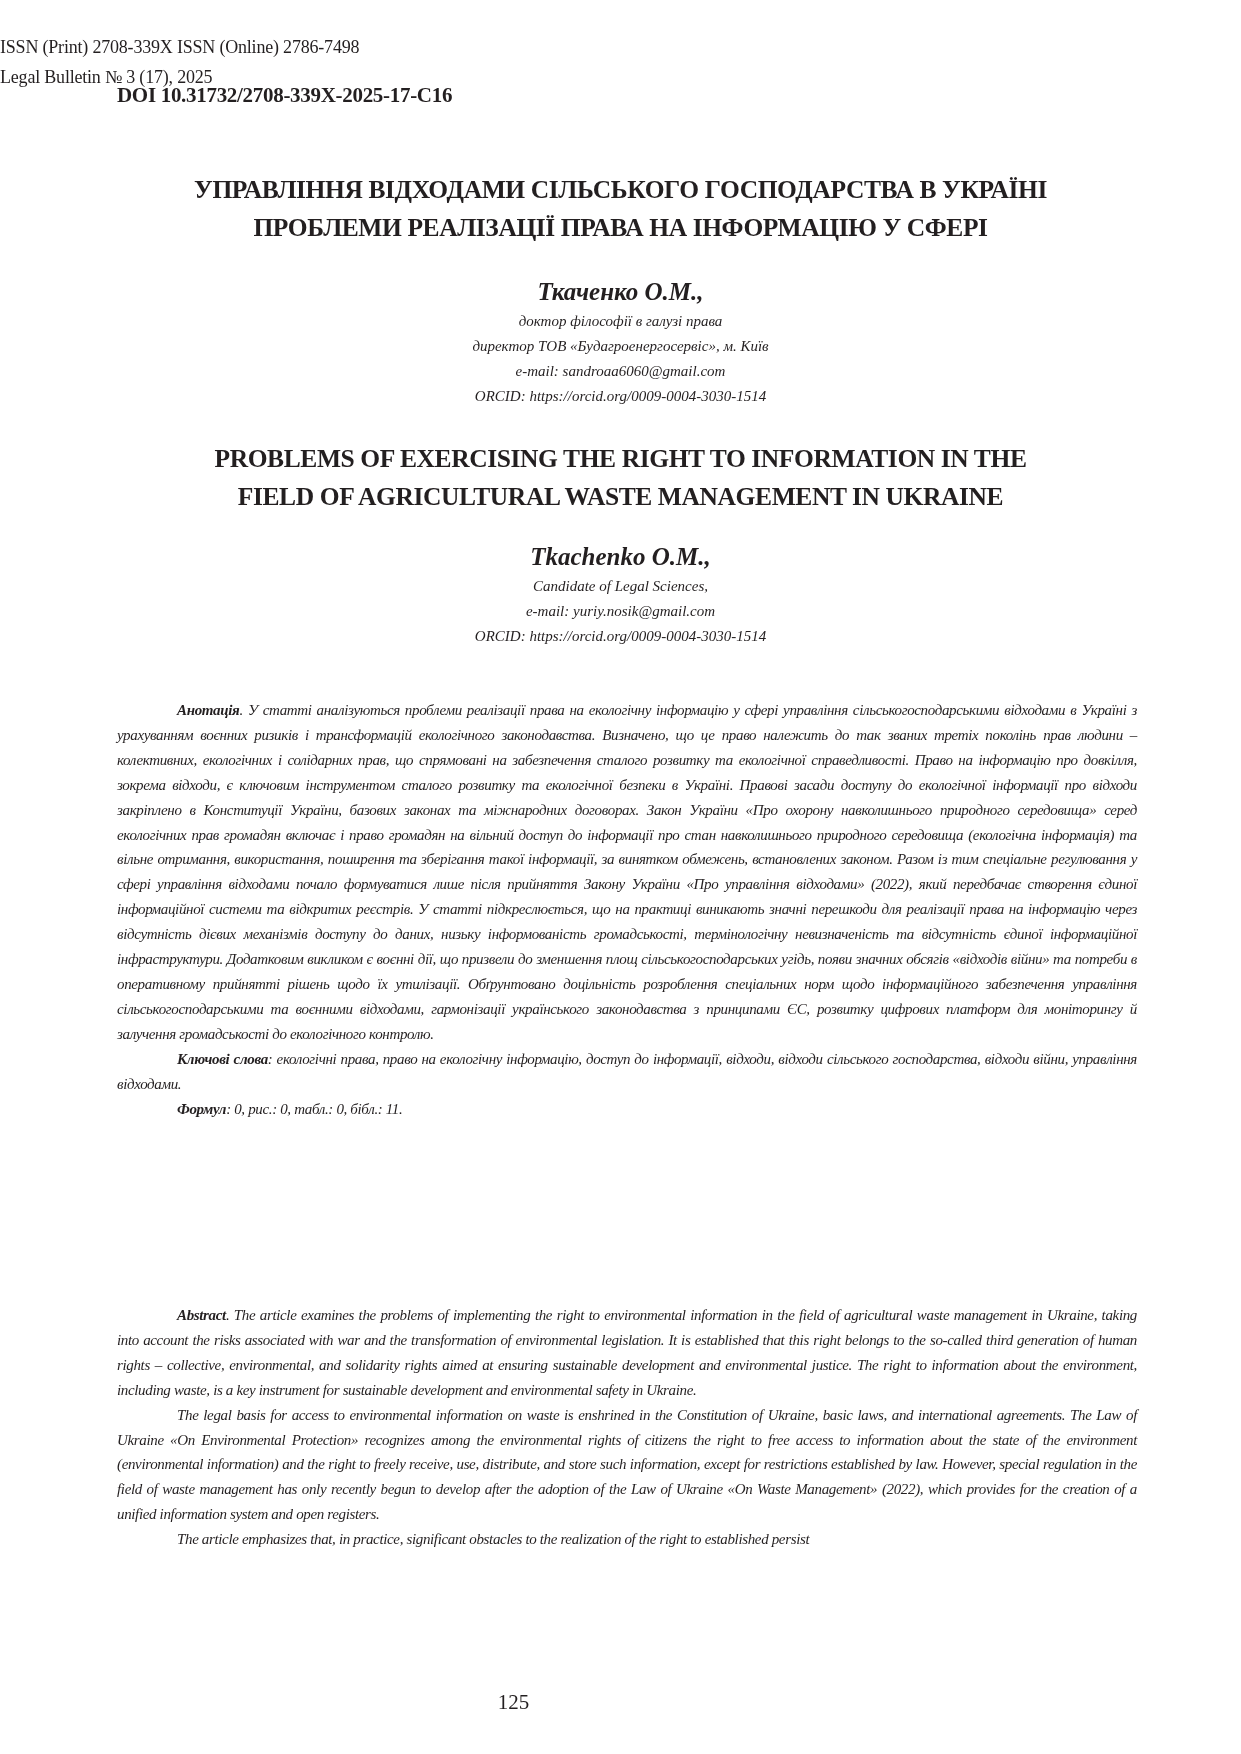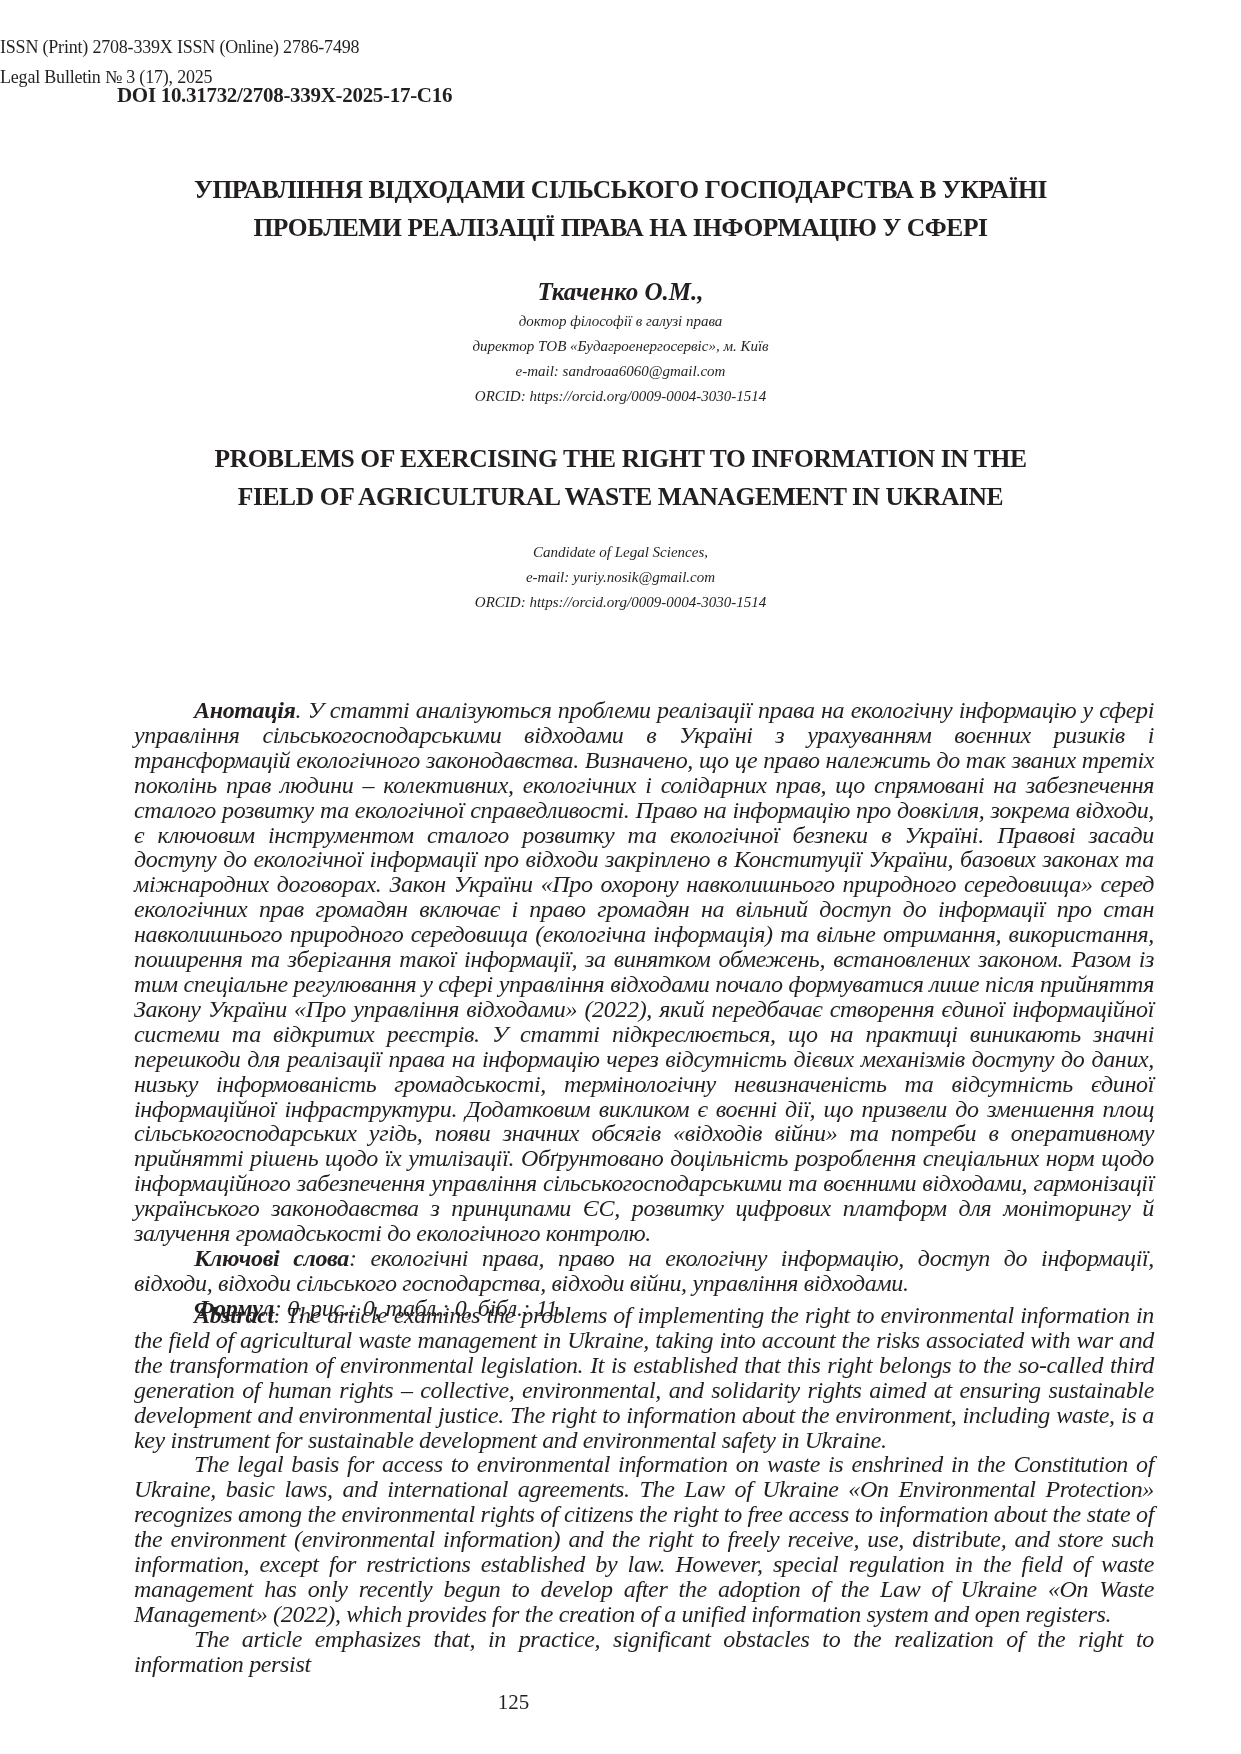--- a/index.html
+++ b/index.html
@@ -12,21 +12,21 @@
   .hdr2 { top: 52px; }
   .codes { position: absolute; left: 117px; top: 80px; font-weight: bold; font-size: 21px; line-height: 30px; letter-spacing: -0.3px; }
   .title { position: absolute; left: 100px; width: 1041px; text-align: center; font-weight: bold; font-size: 25.5px; line-height: 38px; letter-spacing: -0.4px; }
   .title-ua { top: 171px; }
   .title-en { top: 440px; }
   .author-block { position: absolute; left: 100px; width: 1041px; text-align: center; font-style: italic; }
   .author-block .name { font-weight: bold; font-size: 25px; line-height: 34px; }
   .author-block .line { font-size: 15px; line-height: 25px; }
   .auth-ua { top: 275px; }
   .auth-en { top: 540px; }
-  .abstract { position: absolute; left: 117px; width: 1020px; font-style: italic; font-size: 24px; line-height: 24.9px; text-align: justify; letter-spacing: -0.35px; margin-left: 17px; }
+  .abstract { position: absolute; left: 117px; width: 1020px; font-style: italic; font-size: 15px; line-height: 24.9px; text-align: justify; letter-spacing: -0.35px; }
   .abstract p { margin: 0; text-indent: 60px; }
   .abstract .lbl { font-weight: bold; }
   .abs-ua { top: 698px; }
   .abs-en { top: 1303px; }
   .page-num { position: absolute; left: 0; width: 1027px; top: 1690px; text-align: center; font-size: 21px; }
 </style>
 </head>
 <body>
 
 <div class="header hdr1">ISSN (Print) 2708-339X ISSN (Online) 2786-7498</div>
@@ -48,30 +48,31 @@
   <div class="line">e-mail: sandroaa6060@gmail.com</div>
   <div class="line">ORCID: https://orcid.org/0009-0004-3030-1514</div>
 </div>
 
 <div class="title title-en">
   <div>PROBLEMS OF EXERCISING THE RIGHT TO INFORMATION IN THE</div>
   <div>FIELD OF AGRICULTURAL WASTE MANAGEMENT IN UKRAINE</div>
 </div>
 
 <div class="author-block auth-en">
+  <div class="name">Tkachenko O.M.,</div>
   <div class="line">Candidate of Legal Sciences,</div>
   <div class="line">e-mail: yuriy.nosik@gmail.com</div>
   <div class="line">ORCID: https://orcid.org/0009-0004-3030-1514</div>
 </div>
 
 <div class="abstract abs-ua">
   <p><span class="lbl">Анотація</span><span>. У статті аналізуються проблеми реалізації права на екологічну інформацію у сфері управління сільськогосподарськими відходами в Україні з урахуванням воєнних ризиків і трансформацій екологічного законодавства. Визначено, що це право належить до так званих третіх поколінь прав людини – колективних, екологічних і солідарних прав, що спрямовані на забезпечення сталого розвитку та екологічної справедливості. Право на інформацію про довкілля, зокрема відходи, є ключовим інструментом сталого розвитку та екологічної безпеки в Україні. Правові засади доступу до екологічної інформації про відходи закріплено в Конституції України, базових законах та міжнародних договорах. Закон України «Про охорону навколишнього природного середовища» серед екологічних прав громадян включає і право громадян на вільний доступ до інформації про стан навколишнього природного середовища (екологічна інформація) та вільне отримання, використання, поширення та зберігання такої інформації, за винятком обмежень, встановлених законом. Разом із тим спеціальне регулювання у сфері управління відходами почало формуватися лише після прийняття Закону України «Про управління відходами» (2022), який передбачає створення єдиної інформаційної системи та відкритих реєстрів. У статті підкреслюється, що на практиці виникають значні перешкоди для реалізації права на інформацію через відсутність дієвих механізмів доступу до даних, низьку інформованість громадськості, термінологічну невизначеність та відсутність єдиної інформаційної інфраструктури. Додатковим викликом є воєнні дії, що призвели до зменшення площ сільськогосподарських угідь, появи значних обсягів «відходів війни» та потреби в оперативному прийнятті рішень щодо їх утилізації. Обґрунтовано доцільність розроблення спеціальних норм щодо інформаційного забезпечення управління сільськогосподарськими та воєнними відходами, гармонізації українського законодавства з принципами ЄС, розвитку цифрових платформ для моніторингу й залучення громадськості до екологічного контролю.</span></p>
   <p><span class="lbl">Ключові слова</span><span>: екологічні права, право на екологічну інформацію, доступ до інформації, відходи, відходи сільського господарства, відходи війни, управління відходами.</span></p>
   <p><span class="lbl">Формул</span><span>: 0, рис.: 0, табл.: 0, бібл.: 11.</span></p>
 </div>
 
 <div class="abstract abs-en">
   <p><span class="lbl">Abstract</span><span>. The article examines the problems of implementing the right to environmental information in the field of agricultural waste management in Ukraine, taking into account the risks associated with war and the transformation of environmental legislation. It is established that this right belongs to the so-called third generation of human rights – collective, environmental, and solidarity rights aimed at ensuring sustainable development and environmental justice. The right to information about the environment, including waste, is a key instrument for sustainable development and environmental safety in Ukraine.</span></p>
   <p>The legal basis for access to environmental information on waste is enshrined in the Constitution of Ukraine, basic laws, and international agreements. The Law of Ukraine «On Environmental Protection» recognizes among the environmental rights of citizens the right to free access to information about the state of the environment (environmental information) and the right to freely receive, use, distribute, and store such information, except for restrictions established by law. However, special regulation in the field of waste management has only recently begun to develop after the adoption of the Law of Ukraine «On Waste Management» (2022), which provides for the creation of a unified information system and open registers.</p>
-  <p>The article emphasizes that, in practice, significant obstacles to the realization of the right to information persist</p>
+  <p>The article emphasizes that, in practice, significant obstacles to the realization of the right to established persist</p>
 </div>
 
 <div class="page-num">125</div>
 
 </body></html>

